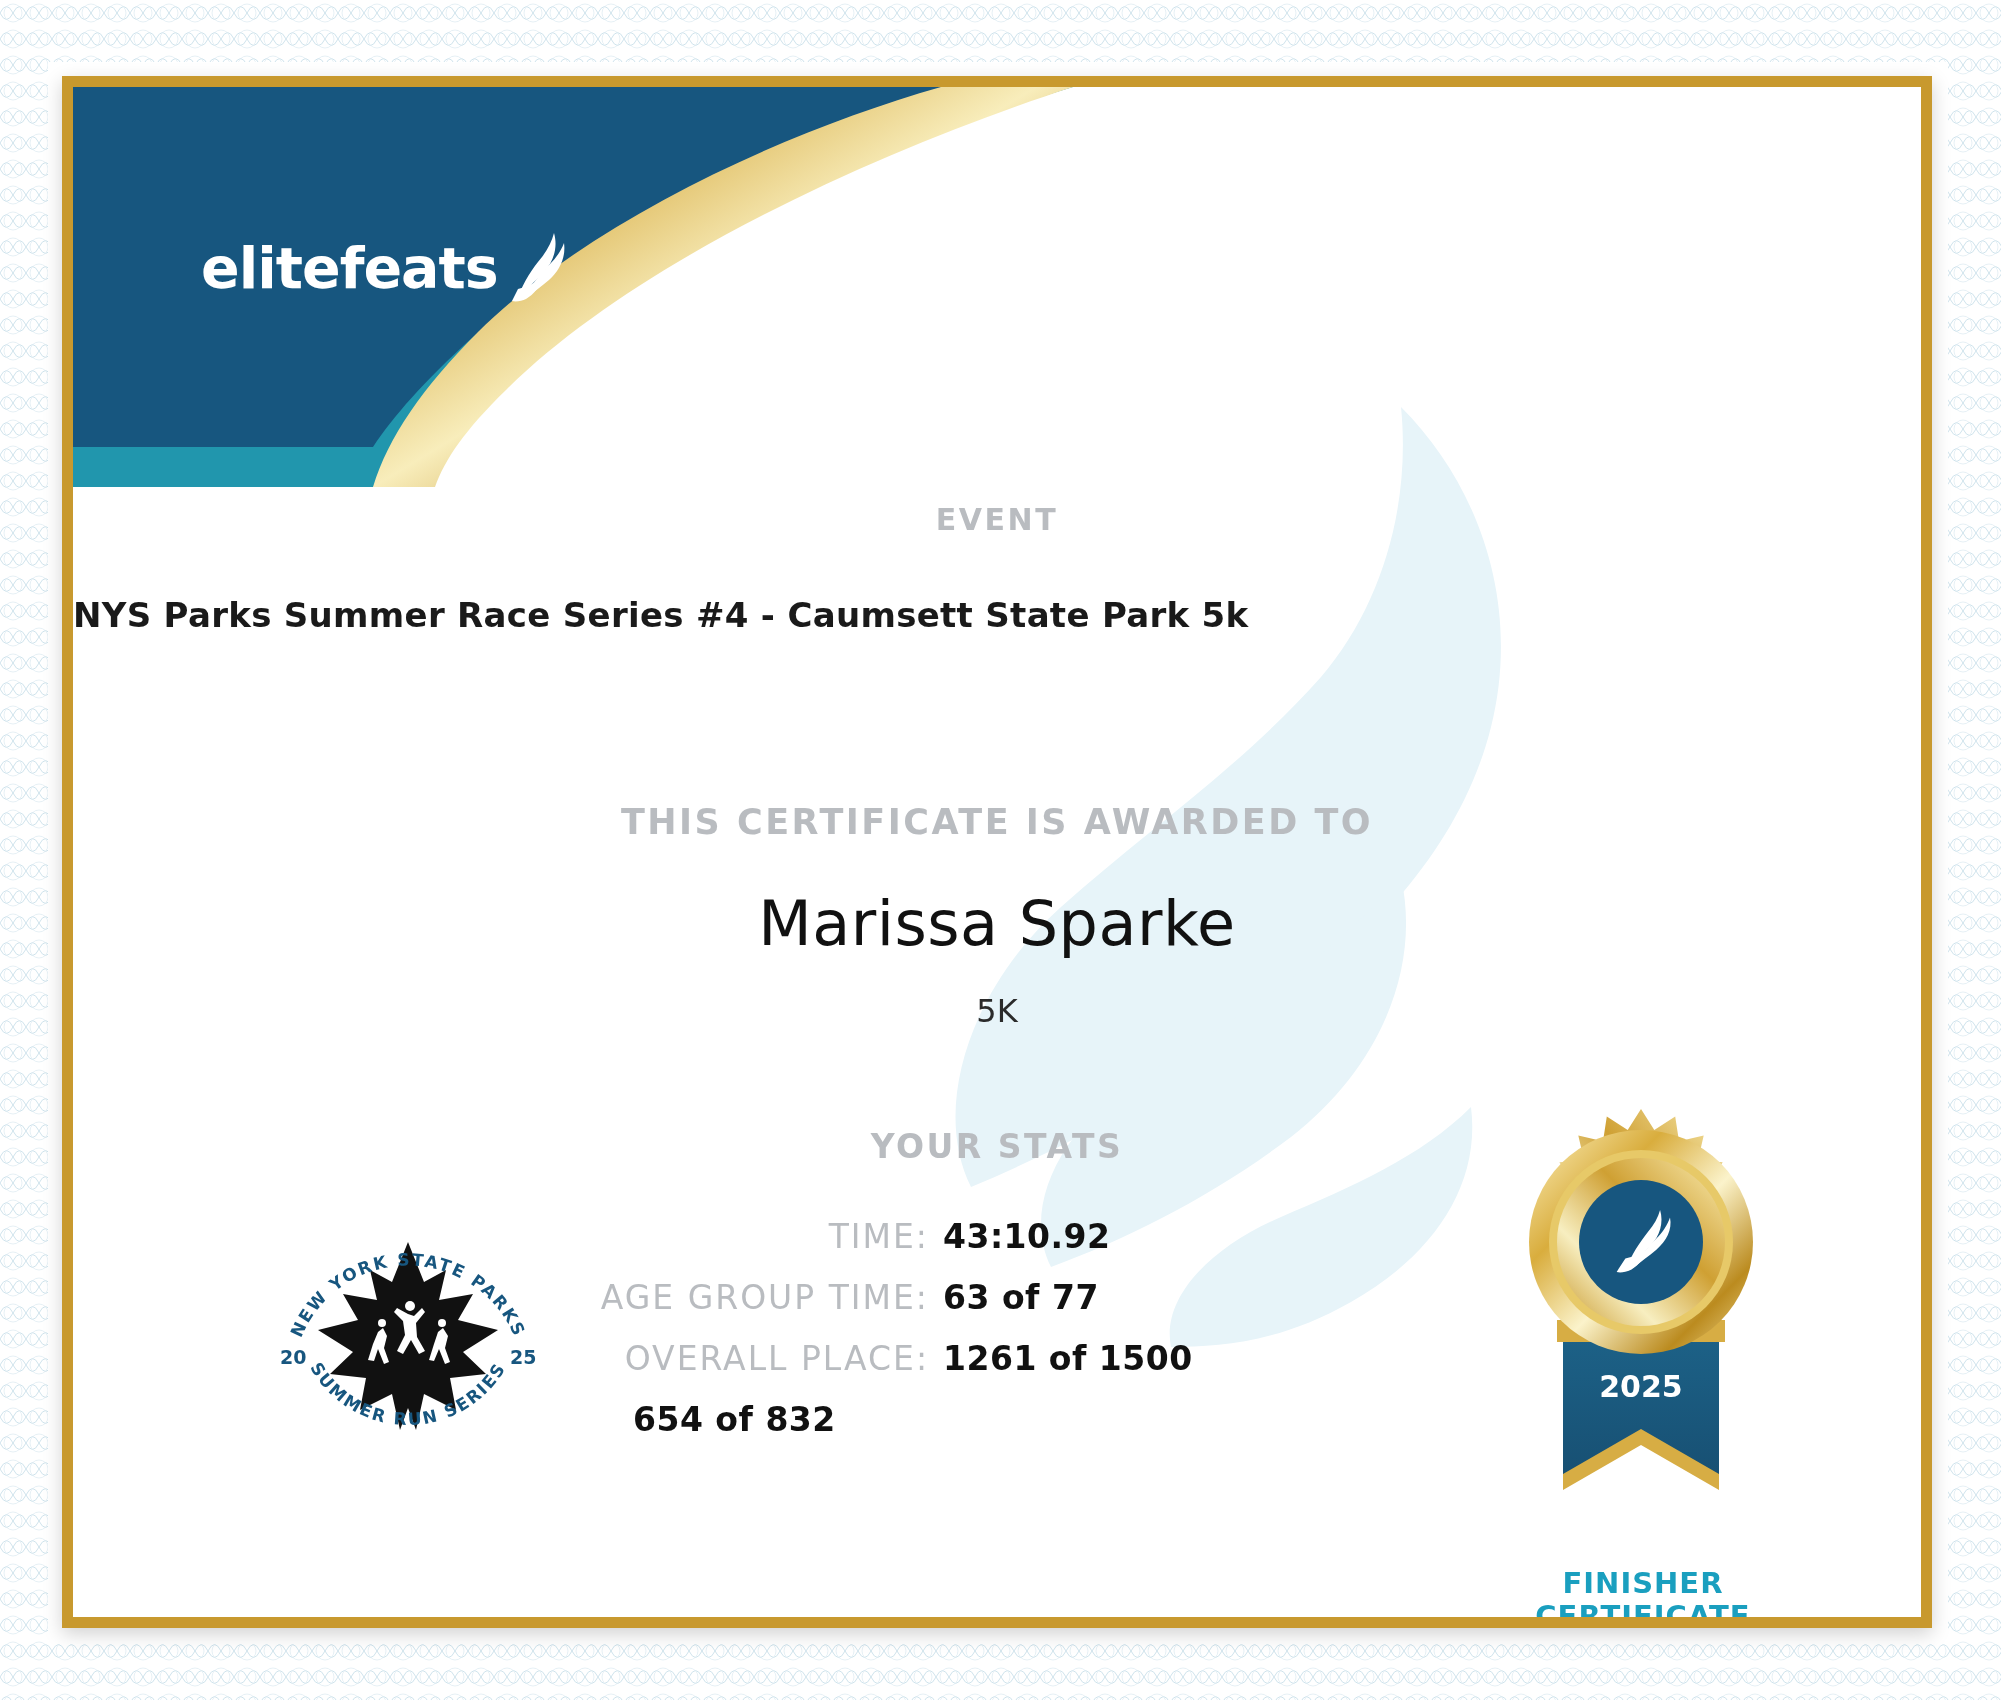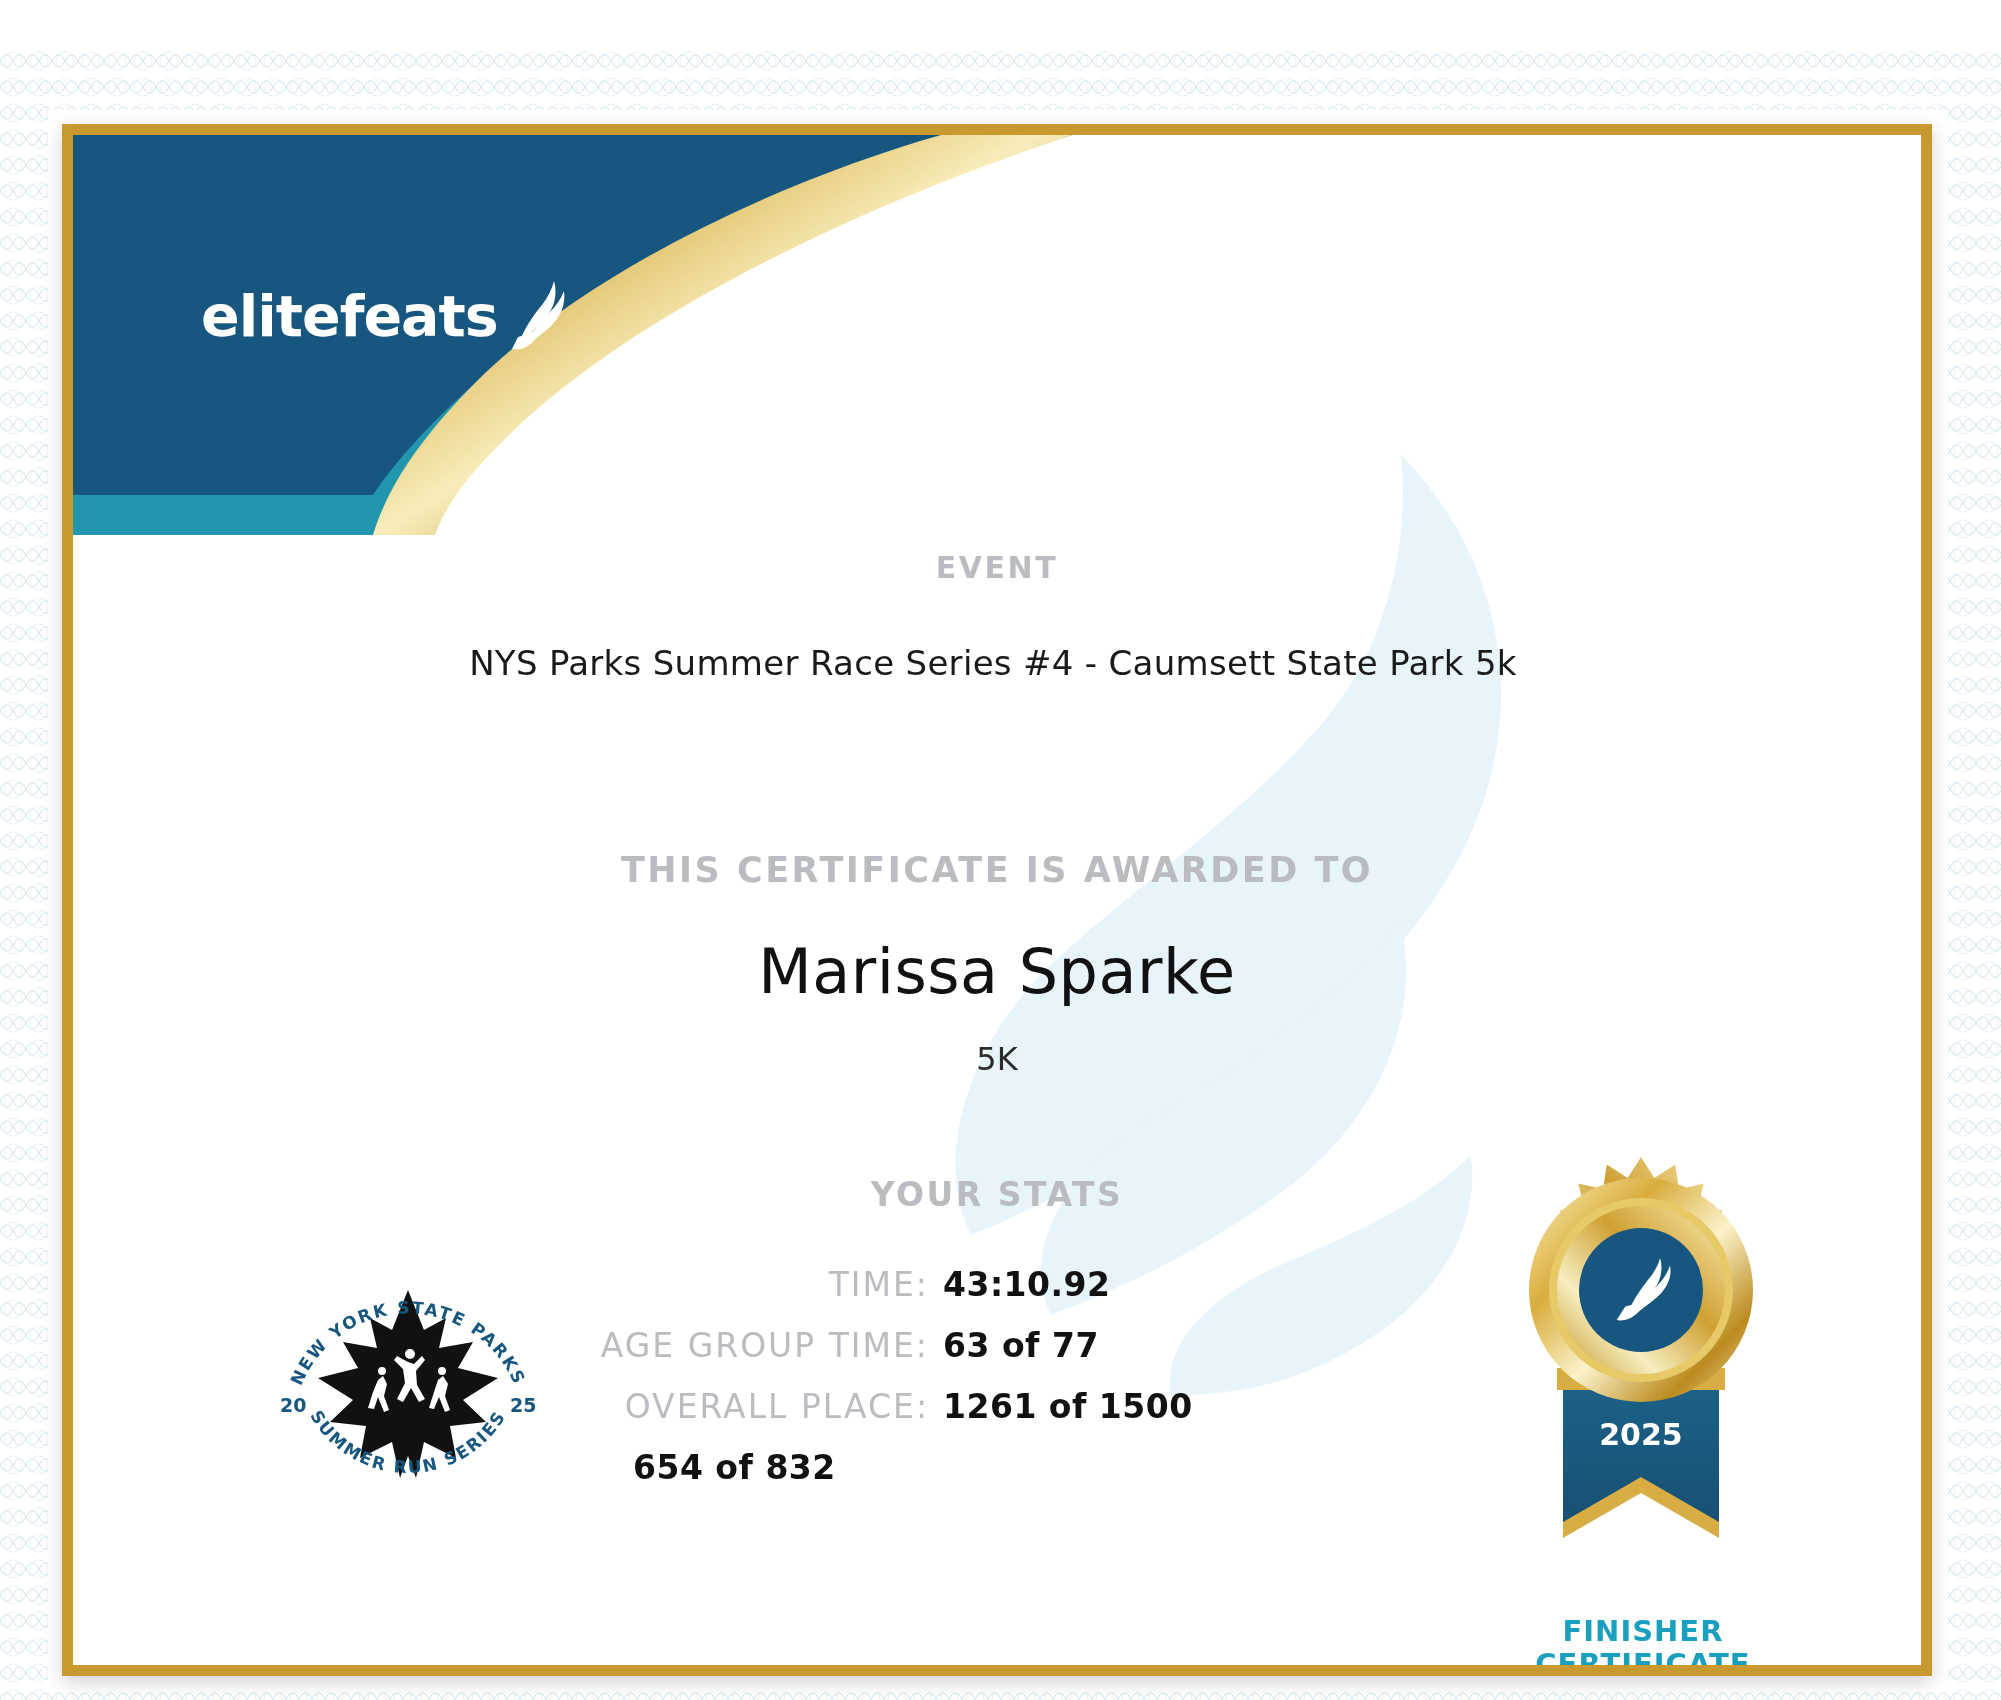--- a/index.html
+++ b/index.html
@@ -14,21 +14,20 @@
     overflow: hidden;
   }
 
   
   .page {
     position: relative;
     width: 2001px;
     height: 1284px;
     box-sizing: border-box;
     background: #e5e5e5;
-    margin-top: 48px;
   }
 
   .guilloche {
     position: absolute;
     left: 0; top: 0;
     width: 2001px;
     height: 1700px;
   }
 
   
@@ -107,23 +106,22 @@
     left: 0; right: 0;
     top: 415px;
     text-align: center;
     font-size: 30px;
   }
 
   .event-name {
     position: absolute;
     left: 0; right: 8px;
     top: 508px;
-    text-align: center;
     font-size: 34px;
-    font-weight: normal;
+    font-weight: bold;
     color: #1a1a1a;
     letter-spacing: 0.3px;
   }
 
   .lbl-awarded {
     position: absolute;
     left: 0; right: 0;
     top: 715px;
     text-align: center;
     font-size: 35px;

